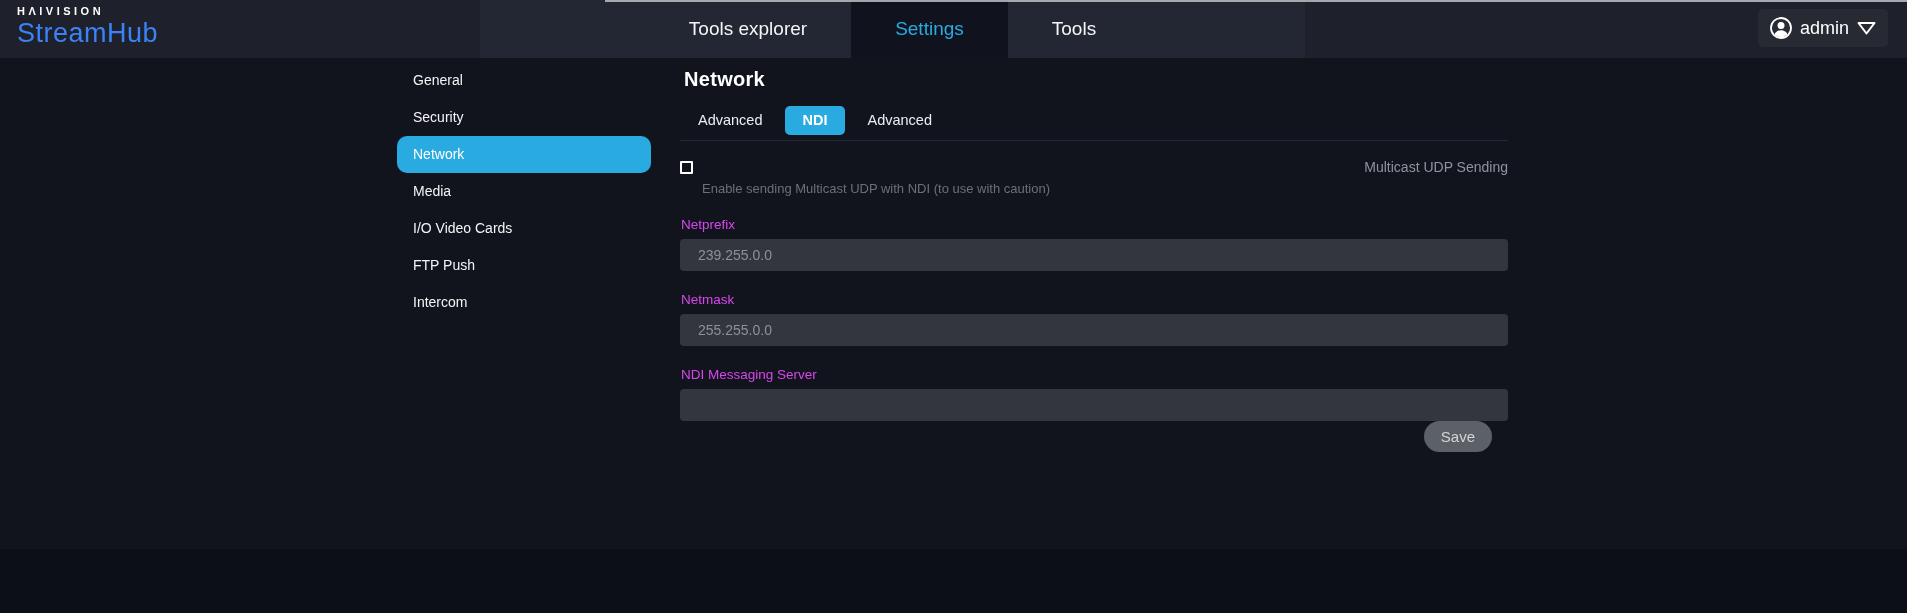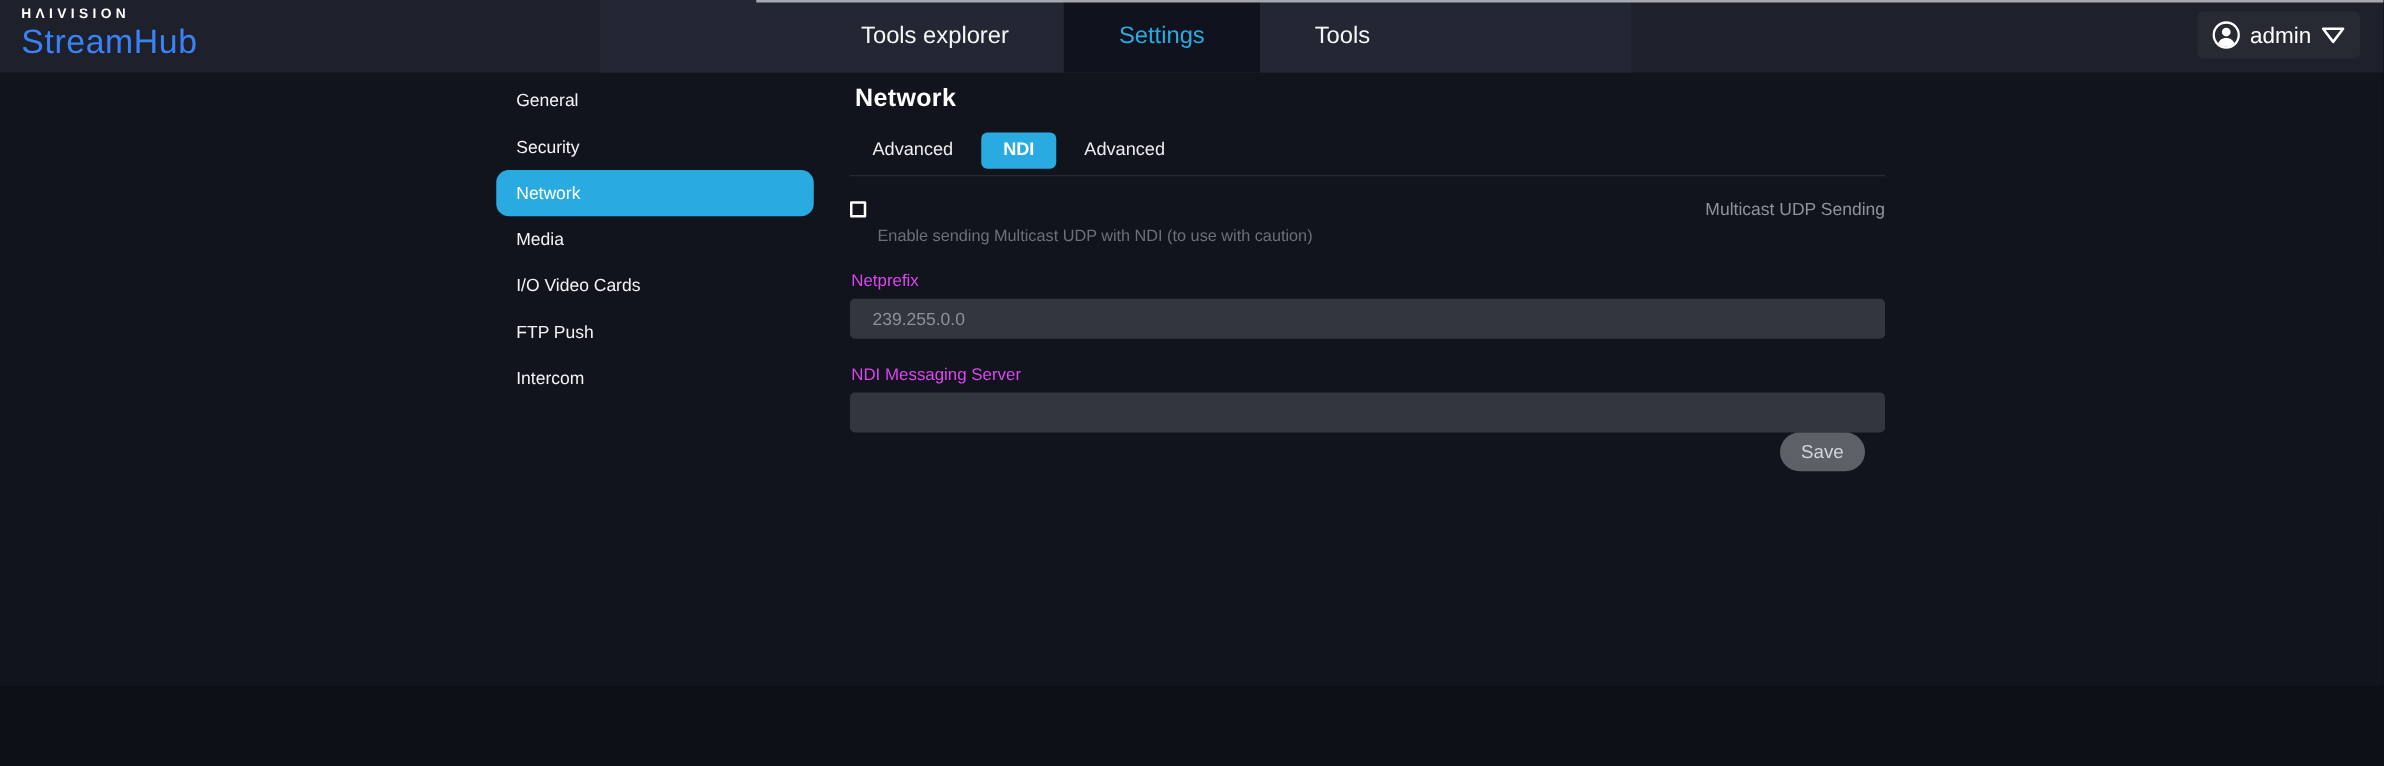--- a/index.html
+++ b/index.html
@@ -126,20 +126,24 @@
       <div class="checkbox" role="checkbox" aria-checked="false"></div>
       <span class="check-label">Multicast UDP Sending</span>
     </div>
     <div class="check-desc">Enable sending Multicast UDP with NDI (to use with caution)</div>
 
     <div class="group">
       <label class="field-label">Netprefix</label>
       <input class="field-input" type="text" value="239.255.0.0" style="">
     </div>
 
+    <div class="group">
+      <label class="field-label">Netmask</label>
+      <input class="field-input" type="text" value="255.255.0.0" style="">
+    </div>
 
     <div class="group">
       <label class="field-label">NDI Messaging Server</label>
       <input class="field-input" type="text" value="" style="">
     </div>
 
     <div class="footer-row">
       <button class="save-btn">Save</button>
     </div>
   </main>

